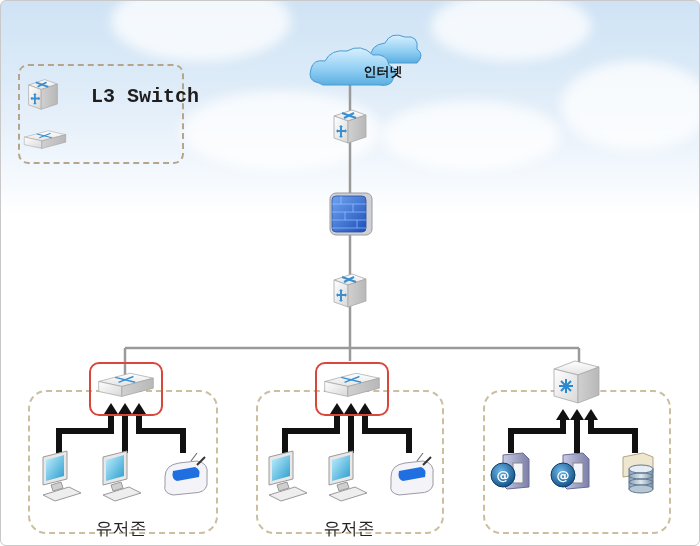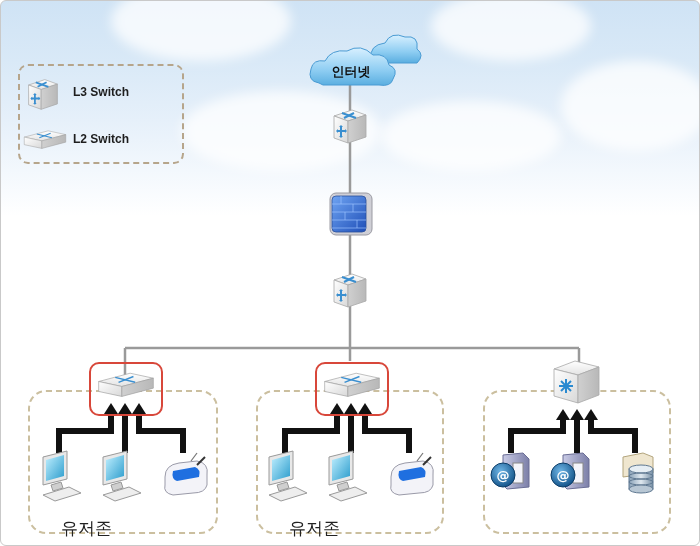--- a/index.html
+++ b/index.html
@@ -4,40 +4,39 @@
 <style>
   html, body { margin: 0; padding: 0; }
   body { width: 700px; height: 546px; overflow: hidden; background: #ffffff; font-family: "DejaVu Sans", sans-serif; }
   #stage {
     position: relative; width: 698px; height: 544px; border: 1px solid #c9c9c9; border-radius: 6px; overflow: hidden;
     background: linear-gradient(to bottom, #cfe3f5 0px, #d9e9f7 60px, #e6f0fa 120px, #f3f8fd 170px, #ffffff 215px, #ffffff 100%);
   }
   .cloudpuff { position: absolute; background: rgba(255,255,255,0.75); border-radius: 50%; filter: blur(6px); }
   svg#net { position: absolute; left: 0; top: 0; }
   .legend-box { position: absolute; left: 17px; top: 63px; width: 162px; height: 96px; border: 2px dashed #b6a58b; border-radius: 10px; }
-  .legend-label { position: absolute; font-family: Liberation Sans, sans-serif; font-weight: bold; font-size: 12px; color: #1e1e1e; }
-  .zone-label { position: absolute; font-family: "DejaVu Sans", sans-serif; font-size: 17px; color: #222; width: 120px; }
-  .cloud-label { position: absolute; font-family: Liberation Mono, monospace; font-weight: bold; font-size: 13px; color: #111; width: 80px; text-align: center; }
+  .legend-label { position: absolute; font-family: Liberation Mono, monospace; font-weight: bold; font-size: 20px; color: #1e1e1e; margin-left: 18px; }
+  .zone-label { position: absolute; font-family: "DejaVu Sans", sans-serif; font-size: 17px; color: #222; width: 120px; text-align: center; }
+  .cloud-label { position: absolute; font-family: Liberation Mono, monospace; font-weight: bold; font-size: 13px; color: #111; width: 80px; text-align: center; margin-left: 32px; }
   .zone-box { position: absolute; border: 2px dashed #cbbf9f; border-radius: 18px; }
   .hl-box { position: absolute; border: 2px solid #d8473a; border-radius: 10px; }
 </style>
 </head>
 <body>
 
 <div id="stage">
 
   <div class="cloudpuff" style="left:110px;top:-20px;width:180px;height:80px;"></div>
   <div class="cloudpuff" style="left:430px;top:-10px;width:160px;height:70px;"></div>
   <div class="cloudpuff" style="left:560px;top:60px;width:150px;height:90px;"></div>
   <div class="cloudpuff" style="left:180px;top:90px;width:200px;height:80px;"></div>
   <div class="cloudpuff" style="left:380px;top:100px;width:180px;height:70px;"></div>
 
   <div class="legend-box"></div>
   <div class="legend-label" style="left:72px;top:84px;">L3 Switch</div>
-  <div class="legend-label" style="left:72px;top:131px;">L2 Switch</div>
 
   <div class="zone-box" style="left:27px;top:389px;width:186px;height:140px;"></div>
   <div class="zone-box" style="left:255px;top:389px;width:184px;height:140px;"></div>
   <div class="zone-box" style="left:482px;top:389px;width:184px;height:140px;"></div>
 
   <svg id="net" width="700" height="546" viewBox="0 0 700 546">
     <defs>
       <linearGradient id="cubeTop" x1="0" y1="0" x2="0" y2="1">
         <stop offset="0" stop-color="#ffffff"></stop>
           <stop offset="1" stop-color="#e3e3e3"></stop>

